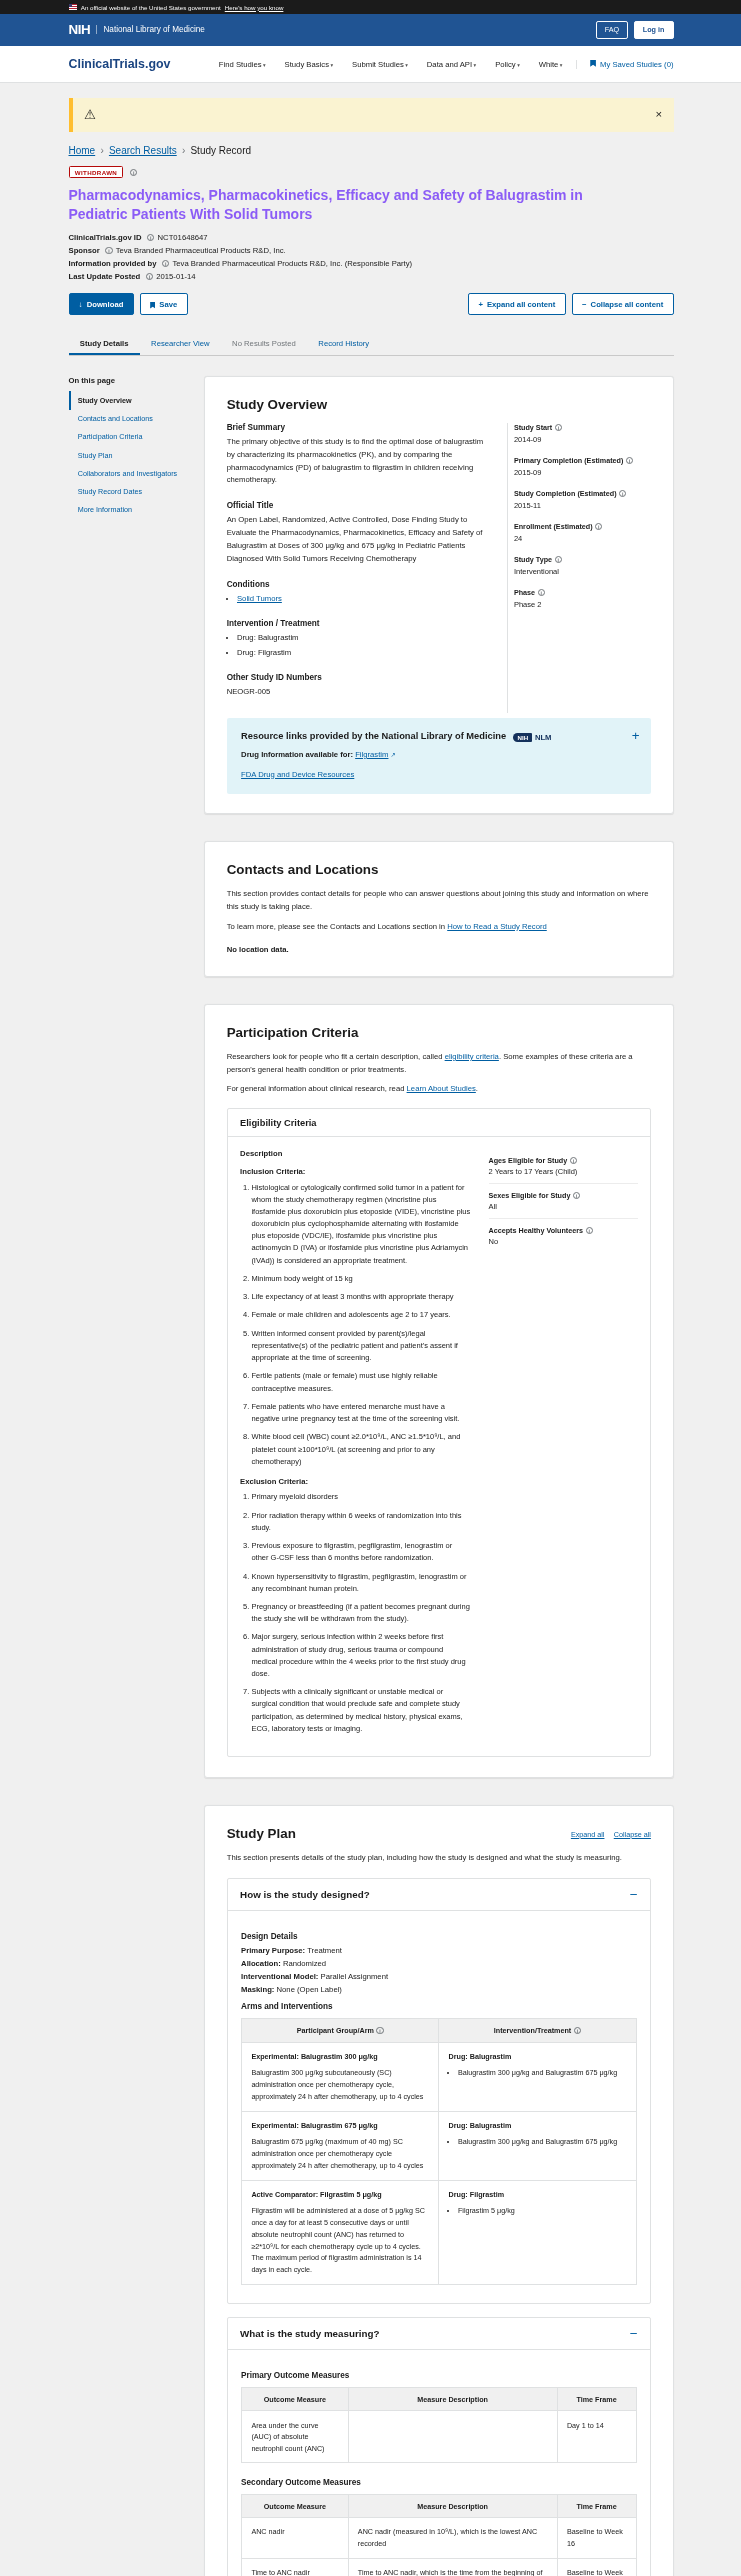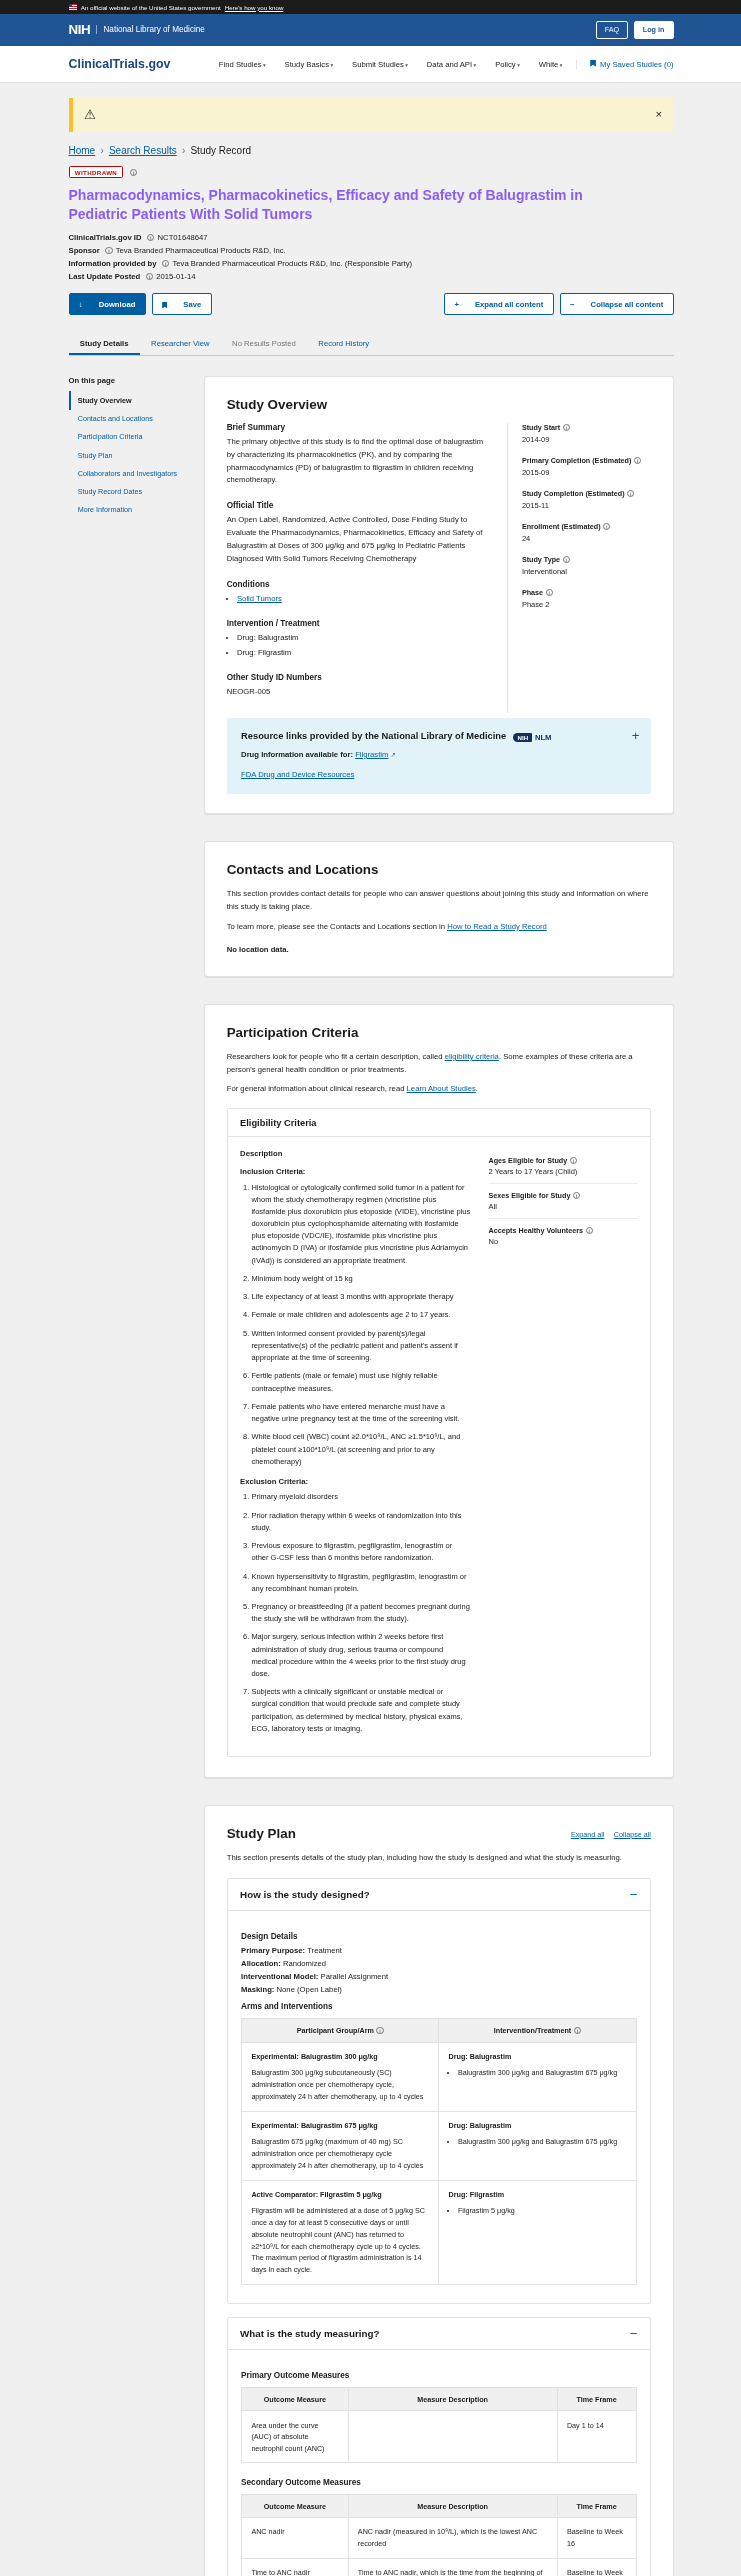--- a/index.html
+++ b/index.html
@@ -51,21 +51,21 @@
   .badge{border:1px solid #b50909;color:#b50909;font-weight:700;font-size:6.2px;letter-spacing:.06em;text-transform:uppercase;padding:1.5px 5.2px;border-radius:1.5px;background:#fff}
   .title{font-size:14px;line-height:1.35;margin-top:7.2px;max-width:546px;color:#8b5cf6}
   .meta{margin-top:9.3px}
   .meta-row{display:flex;align-items:center;gap:3.1px;margin-bottom:4.1px;font-size:7.7px}
   .meta-label{font-weight:700}
   .info-ic{display:inline-block;width:7.2px;height:7.2px;border:0.5px solid #71767a;border-radius:50%;color:#71767a;font-size:5.2px;line-height:6.2px;text-align:center;font-weight:700;margin-left:2.6px;flex:none}
   .info-ic::before{content:"i"}
 
   
   .actions-row{display:flex;margin-top:12.4px;align-items:center}
-  .btn{display:inline-flex;align-items:flex-end;gap:16px;border-radius:2.1px;padding:5.2px 9.3px;font-size:7.7px;font-weight:700;text-decoration:none;cursor:pointer;border:1px solid #005ea2;background:#fff;color:#005ea2}
+  .btn{display:inline-flex;align-items:flex-end;gap:4px;border-radius:2.1px;padding:5.2px 9.3px;font-size:7.7px;font-weight:700;text-decoration:none;cursor:pointer;border:1px solid #005ea2;background:#fff;color:#005ea2}
   .btn.primary{background:#005ea2;color:#fff}
   .btn+.btn{margin-left:6.2px}
   .actions-right{margin-left:auto;display:flex}
   .dl-ic::before{content:"↓";font-weight:700}
   .exp-ic::before{content:"+";font-weight:700}
   .colx-ic::before{content:"−";font-weight:700}
   .save-ic{width:5.2px;height:6.7px;background:#005ea2;clip-path:polygon(0 0,100% 0,100% 100%,50% 72%,0 100%)}
 
   
   .tabs{display:flex;margin-top:17.5px;border-bottom:0.5px solid #c9c9c9}
@@ -82,21 +82,21 @@
 
   
   .card{background:#fff;border:0.5px solid #dfe1e2;border-radius:3.1px;box-shadow:0 0.5px 1px rgba(0,0,0,.08);padding:19.6px 21.6px;margin-bottom:27px}
   .sec-h{font-size:13.4px;margin-bottom:11.3px}
   .card p{line-height:1.65}
   .sec-head-row{display:flex;align-items:flex-start}
   .sec-links{margin-left:auto;display:flex;gap:9.3px;font-size:7.2px;white-space:nowrap;padding-top:4.1px}
 
   
   .ov-grid{display:grid;grid-template-columns:1fr 144px;gap:18.5px}
-  .ov-right{border-left:0.5px solid #dfe1e2;padding-left:14px}
+  .ov-right{border-left:0.5px solid #dfe1e2;padding-left:6px}
   .group{margin-bottom:14.4px}
   .group h3{font-size:8.2px;margin-bottom:4.1px}
   .group ul{margin:2.1px 0 0 10.3px}
   .group li{margin-bottom:3.6px;line-height:1.5}
   .fact{margin-bottom:12.4px}
   .flabel{font-size:7.2px;font-weight:700;display:flex;align-items:center}
   .fvalue{font-size:7.5px;margin-top:2.6px}
   .resource-box{margin-top:5.2px;background:#e1f3f8;border-radius:2.1px;padding:12.4px 14.4px;position:relative}
   .rb-title{font-size:9.3px;font-weight:700;display:inline}
   .nlm-badge{display:inline-flex;align-items:center;gap:2.6px;margin-left:5.2px;font-weight:700;color:#14315c;vertical-align:-1px}

